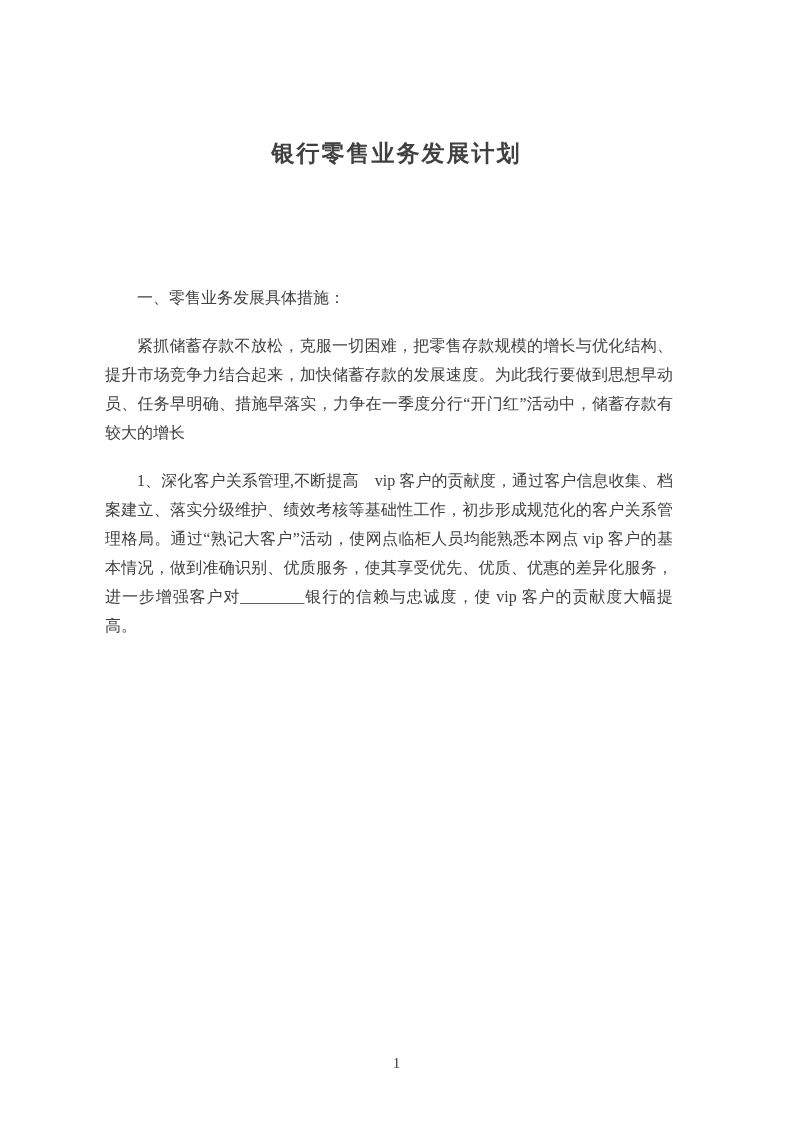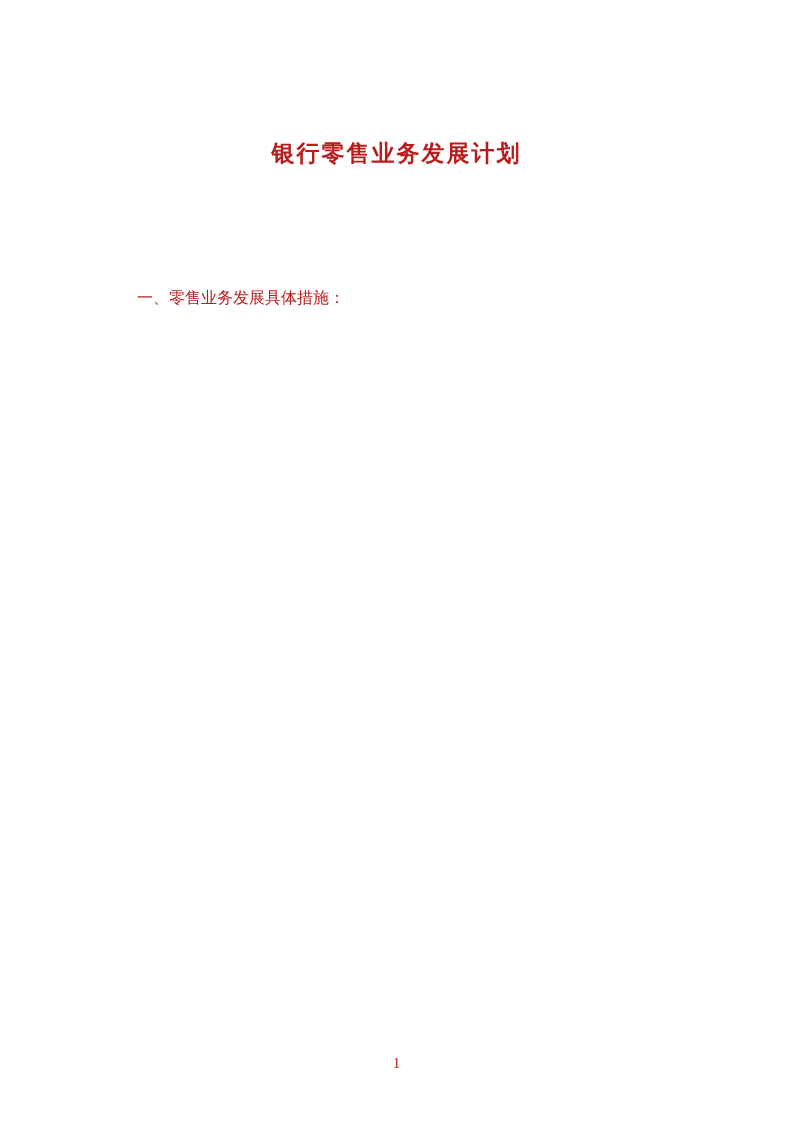--- a/index.html
+++ b/index.html
@@ -5,21 +5,21 @@
   html, body {
     margin: 0;
     padding: 0;
     background: #ffffff;
   }
   .page {
     position: relative;
     width: 793px;
     height: 1122px;
     background: #ffffff;
-    color: #b91c1c;
+    color: #404040;
     font-family: "Liberation Serif", "DejaVu Serif", serif;
     overflow: hidden;
     box-sizing: border-box;
   }
   .doc-title {
     margin: 0;
     padding-top: 138px;
     text-align: center;
     font-family: "Liberation Sans", "DejaVu Sans", sans-serif;
     font-weight: bold;
@@ -52,17 +52,19 @@
 </style>
 </head>
 <body>
 
 <div class="page">
 
   <h1 class="doc-title">银行零售业务发展计划</h1>
 
   <div class="content">
     <p>一、零售业务发展具体措施：</p>
+    <p>紧抓储蓄存款不放松，克服一切困难，把零售存款规模的增长与优化结构、提升市场竞争力结合起来，加快储蓄存款的发展速度。为此我行要做到思想早动员、任务早明确、措施早落实，力争在一季度分行“开门红”活动中，储蓄存款有较大的增长</p>
+    <p>1、深化客户关系管理,不断提高　vip 客户的贡献度，通过客户信息收集、档案建立、落实分级维护、绩效考核等基础性工作，初步形成规范化的客户关系管理格局。通过“熟记大客户”活动，使网点临柜人员均能熟悉本网点 vip 客户的基本情况，做到准确识别、优质服务，使其享受优先、优质、优惠的差异化服务，进一步增强客户对________银行的信赖与忠诚度，使 vip 客户的贡献度大幅提高。</p>
   </div>
 
   <div class="page-number">1</div>
 
 </div>
 
 </body></html>

